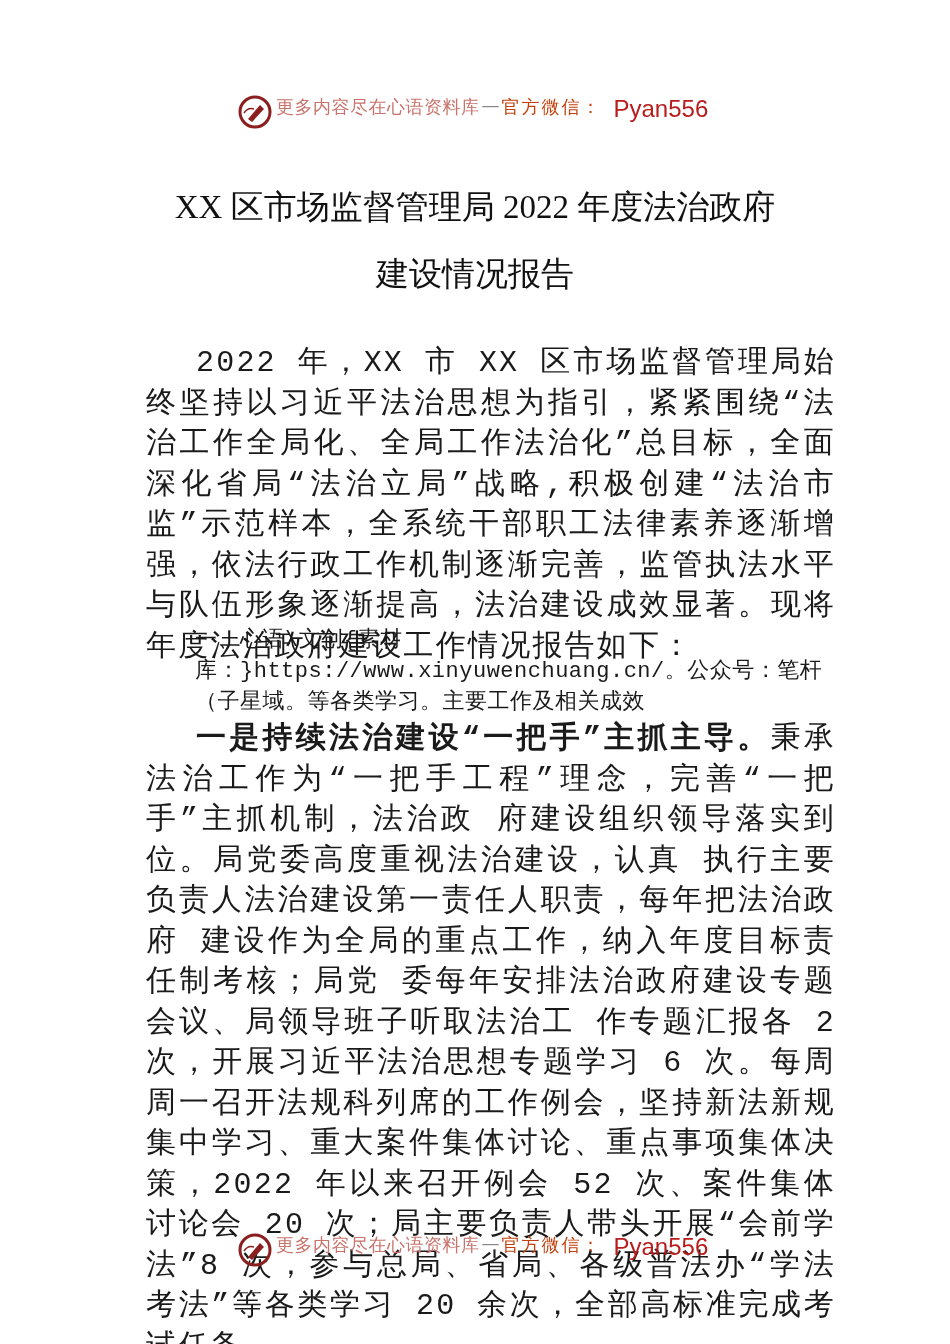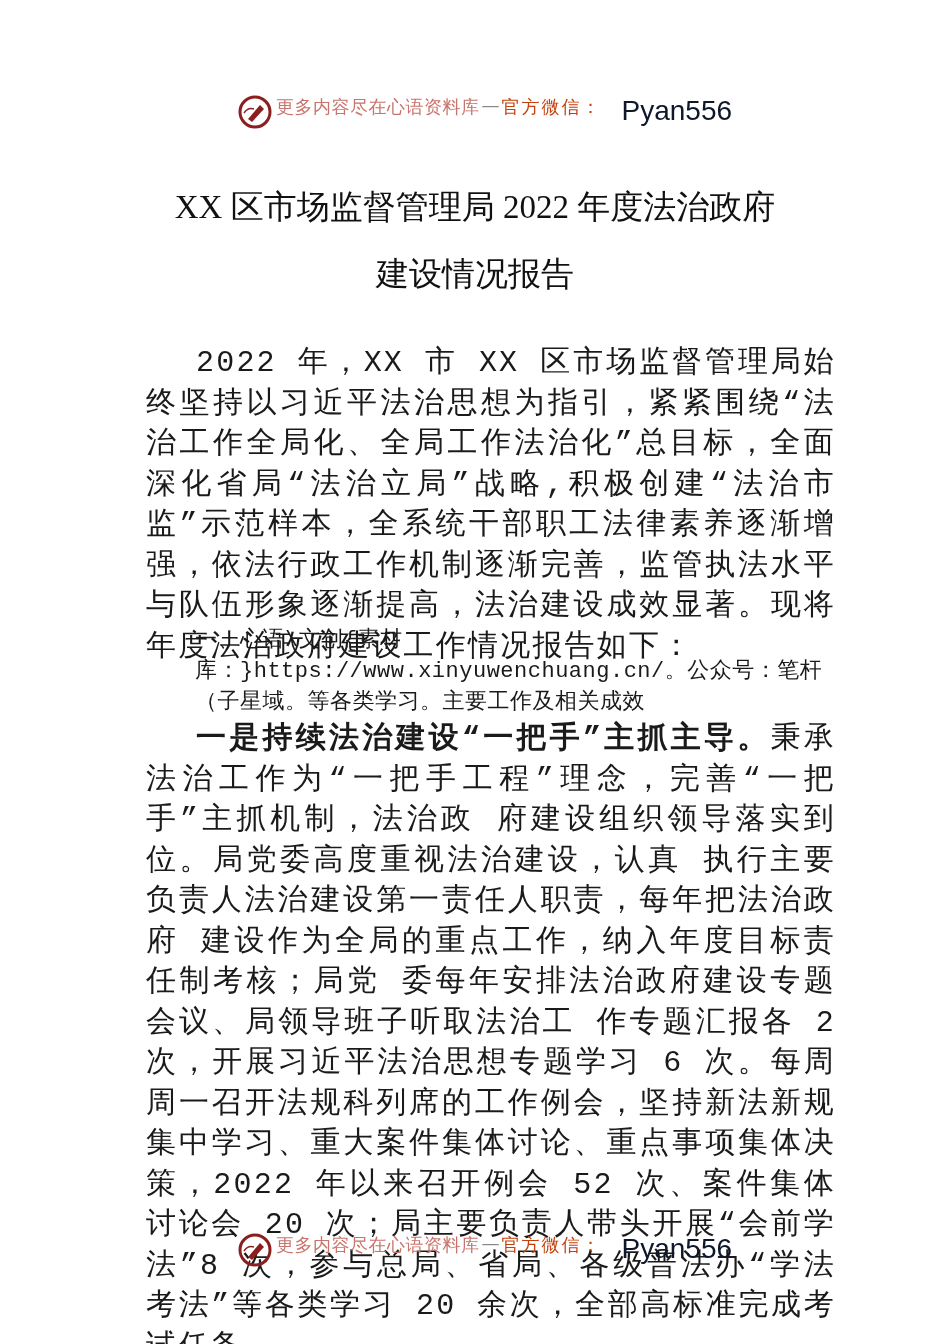--- a/index.html
+++ b/index.html
@@ -6,21 +6,21 @@
     body { width: 950px; height: 1344px; position: relative; overflow: hidden;
            font-family: "DejaVu Serif", "Liberation Serif", serif; color: #1a1a1a; }
     .banner { position: absolute; left: 238px; width: 500px; height: 40px;
               display: flex; }
     .banner.top { top: 95px; }
     .banner.bottom { top: 1233px; }
     .logo { width: 34px; height: 34px; margin-right: 4px; }
     .banner .red { color: #c8736b; font-family: "DejaVu Serif", serif; font-size: 18px; letter-spacing: 0.5px; }
     .banner .dash { color: #888; font-size: 18px; margin: 0 2px; }
     .banner .grey { color: #c2410c; font-family: "DejaVu Serif", serif; font-size: 18px; letter-spacing: 2px; }
-    .banner .wx { color: #0f172a; font-family: "Liberation Sans", sans-serif; font-size: 28px; margin-left: 20px; }
+    .banner .wx { color: #b91c1c; font-family: "Liberation Sans", sans-serif; font-size: 24px; margin-left: 12px; }
 
     .title { position: absolute; left: 0; width: 950px; text-align: center;
              font-family: "Liberation Serif", "DejaVu Serif", serif; font-size: 33px; color: #111; }
     .title.l1 { top: 185px; }
     .title.l2 { top: 252px; }
 
     .para { position: absolute; left: 146px; width: 690px; font-size: 30px; line-height: 40.5px;
             font-family: Liberation Mono, monospace; letter-spacing: 2.2px; text-align: justify; }
     .p1 { top: 343px; text-indent: 50px; }
     .heading1 { position: absolute; left: 195px; top: 625px; width: 640px; font-size: 22px; line-height: 31px;

